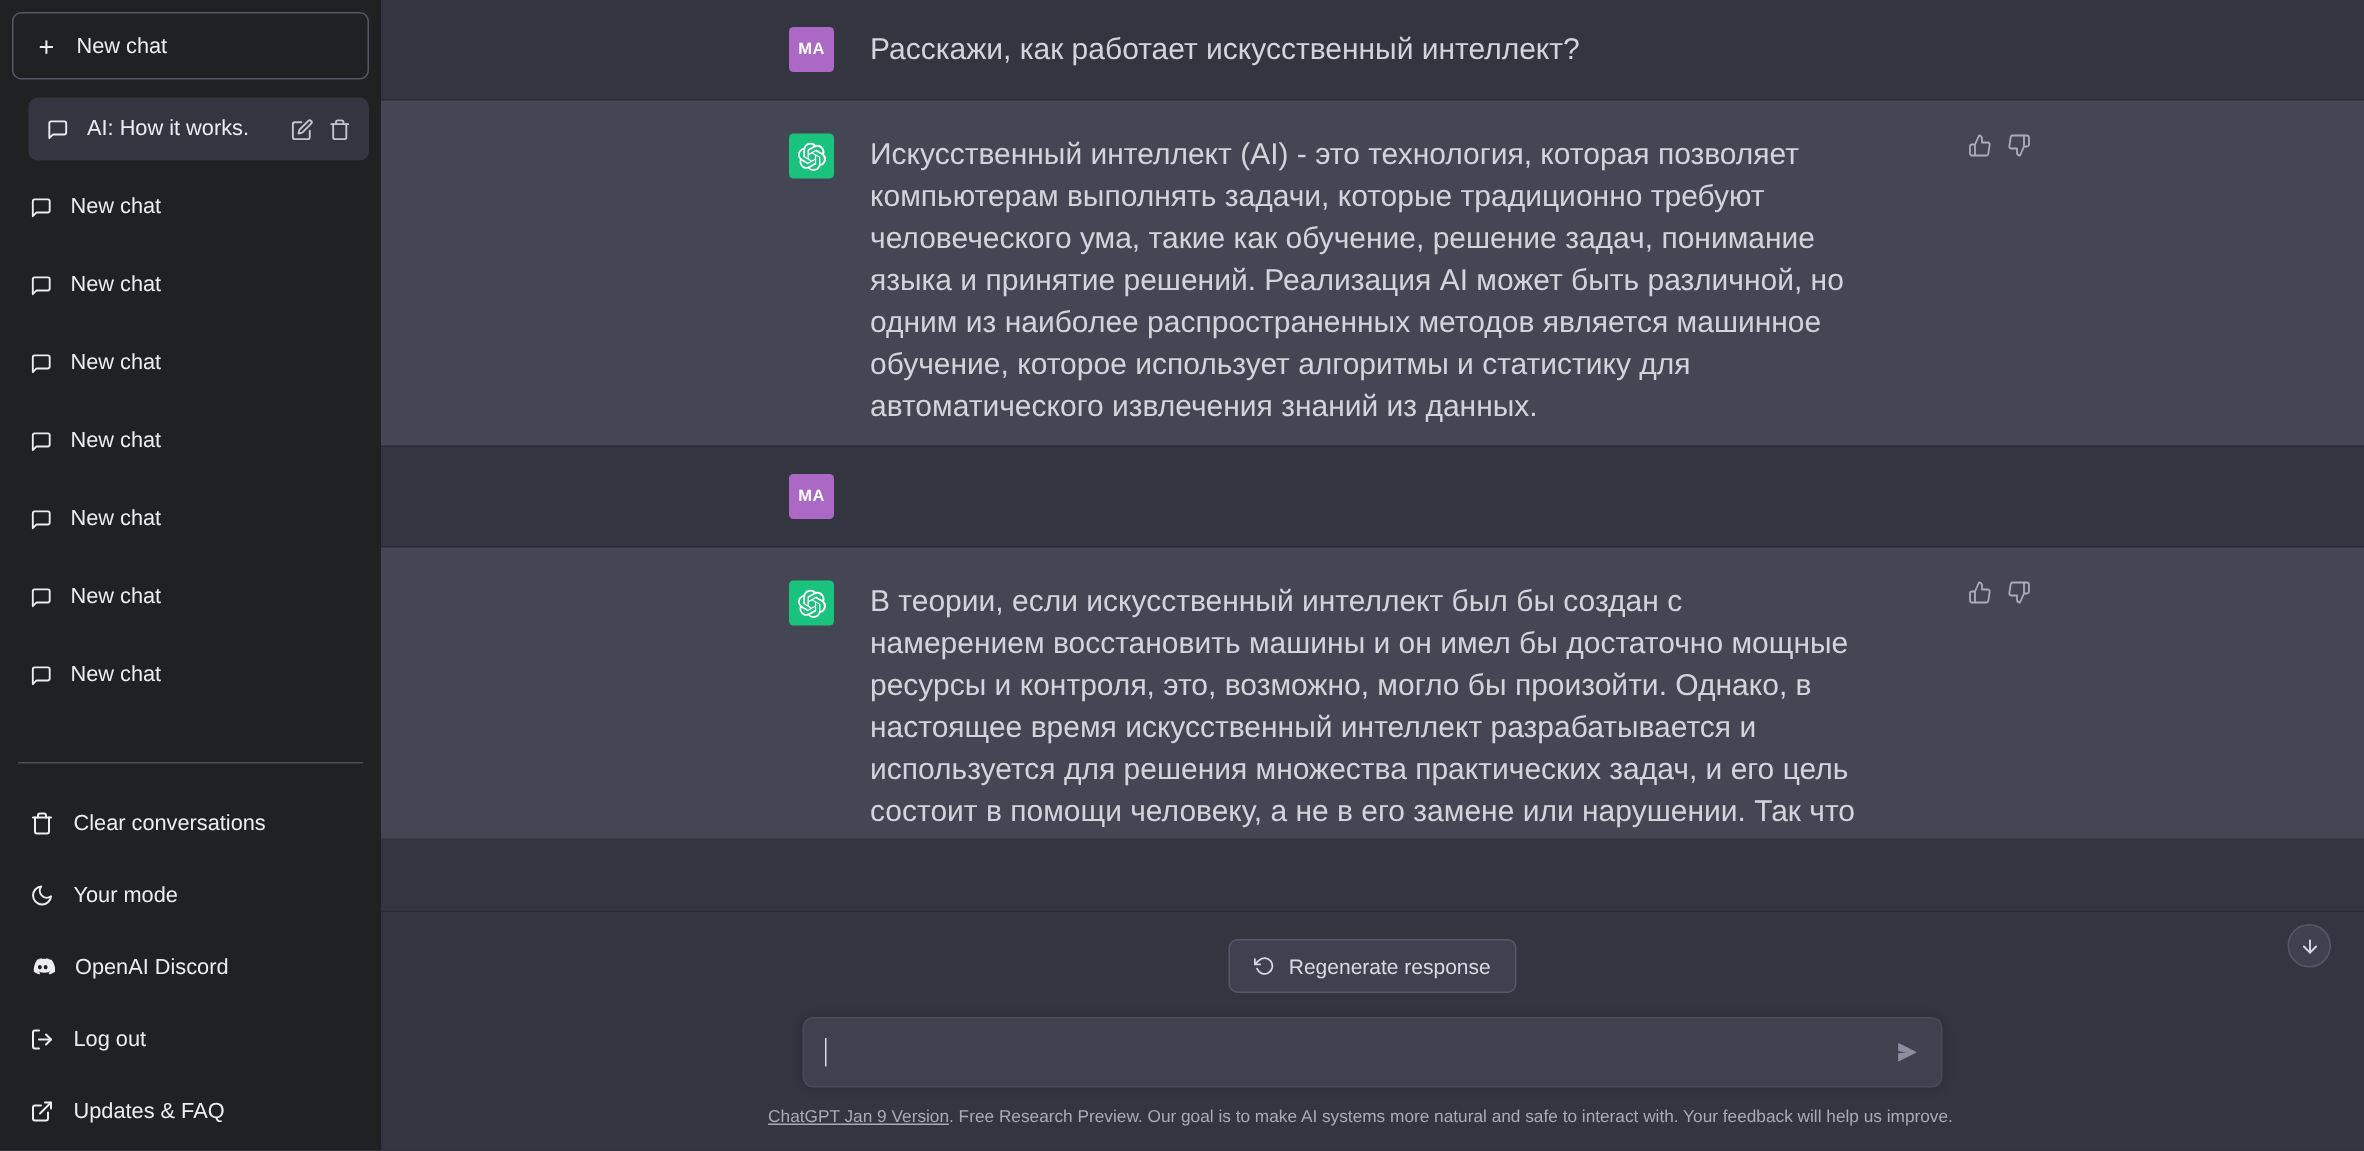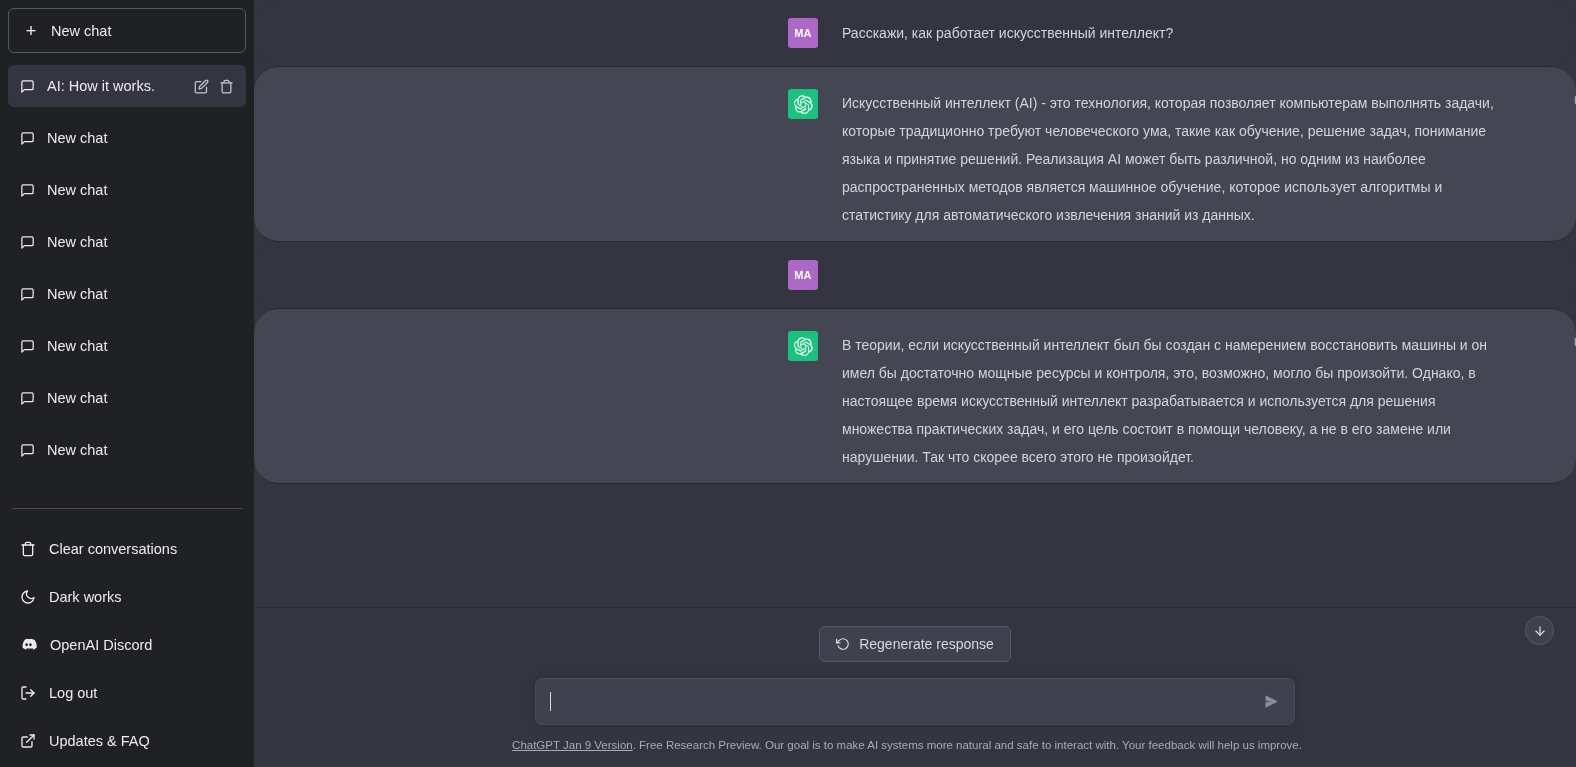--- a/index.html
+++ b/index.html
@@ -39,21 +39,21 @@
   .chat-item {
     display: flex; align-items: center; gap: 12px;
     height: 42px; padding: 0 12px;
     border-radius: 6px;
     font-size: 14.5px;
     color: #ececf1;
     cursor: pointer;
     margin-bottom: 10px;
     position: relative;
   }
-  .chat-item.active { background: #343541; }
+  .chat-item.active { background: #343541; margin-left: 11px; }
   .chat-item .label {
     flex: 1 1 auto; white-space: nowrap; overflow: hidden; text-overflow: ellipsis;
   }
   .chat-item .acts { display: flex; gap: 10px; align-items: center; }
   .icon { display: inline-flex; align-items: center; justify-content: center; flex: 0 0 auto; }
   .icon svg { display: block; }
 
   .sidebar-spacer { flex: 1 1 auto; }
   .sidebar-divider { height: 1px; background: #4d4d4f; margin: 4px 4px 6px 4px; flex: 0 0 auto; }
   .menu-list { flex: 0 0 auto; padding-bottom: 4px; }
@@ -69,21 +69,21 @@
   
   .main {
     flex: 1 1 auto; height: 767px;
     display: flex; flex-direction: column;
     position: relative;
     background: #343541;
     min-width: 0;
   }
   .thread { flex: 1 1 auto; overflow: hidden; }
 
-  .msg { width: 100%; display: flex; justify-content: flex-end; position: relative; border-radius: 25px; }
+  .msg { width: 100%; display: flex; justify-content: flex-start; position: relative; }
   .msg.user { background: #343541; }
   .msg.assistant { background: #444654; border-top: 1px solid #2a2b32; border-bottom: 1px solid #2a2b32; }
   .msg-inner {
     width: 100%; max-width: 1060px;
     display: flex; gap: 24px;
     padding: 18px 20px 18px 272px;
     position: relative;
   }
   .msg.user .msg-inner { padding-top: 18px; padding-bottom: 18px; }
   .msg.assistant .msg-inner { padding-top: 22px; padding-bottom: 12px; }
@@ -91,21 +91,21 @@
   .avatar {
     width: 30px; height: 30px; border-radius: 3px;
     flex: 0 0 30px;
     display: flex; align-items: center; justify-content: center;
     font-size: 11px; font-weight: bold; color: #fff;
     letter-spacing: .3px;
   }
   .avatar.gpt { background: #19c37d; }
   .bubble-text {
     color: #d1d5db;
-    font-size: 14px;
+    font-size: 20px;
     line-height: 28px;
     max-width: 660px;
     word-wrap: break-word;
   }
   .msg.user .bubble-text { line-height: 30px; }
   .feedback {
     position: absolute; top: 22px; right: -40px;
     display: flex; gap: 10px; align-items: center;
   }
 
@@ -284,21 +284,21 @@
         </span>
         <span>Clear conversations</span>
       </div>
 
       <div class="menu-item">
         <span class="icon">
           <svg width="16" height="16" viewBox="0 0 24 24" fill="none" stroke="#ececf1" stroke-width="2" stroke-linecap="round" stroke-linejoin="round">
               <path d="M21 12.79A9 9 0 1 1 11.21 3 7 7 0 0 0 21 12.79z"></path>
             </svg>
         </span>
-        <span>Dark works</span>
+        <span>Your mode</span>
       </div>
 
       <div class="menu-item">
         <span class="icon">
           <svg width="17" height="17" viewBox="0 0 24 24" fill="#ececf1">
               <path d="M19.3 5.3A16.6 16.6 0 0 0 15.2 4l-.3.5a15 15 0 0 1 3.6 1.2 12.6 12.6 0 0 0-10.9 0A15 15 0 0 1 11.2 4.5L10.9 4A16.6 16.6 0 0 0 6.7 5.3C4 9.2 3.3 13 3.6 16.7a16.8 16.8 0 0 0 5.1 2.6l1.1-1.7a11 11 0 0 1-1.7-.8l.4-.3a12 12 0 0 0 10.2 0l.4.3a11 11 0 0 1-1.7.8l1.1 1.7a16.8 16.8 0 0 0 5.1-2.6c.4-4.3-.7-8.1-3.3-11.4zM9.3 14.4c-1 0-1.8-.9-1.8-2s.8-2 1.8-2 1.8.9 1.8 2-.8 2-1.8 2zm5.4 0c-1 0-1.8-.9-1.8-2s.8-2 1.8-2 1.8.9 1.8 2-.8 2-1.8 2z"></path>
             </svg>
         </span>
         <span>OpenAI Discord</span>
       </div>

